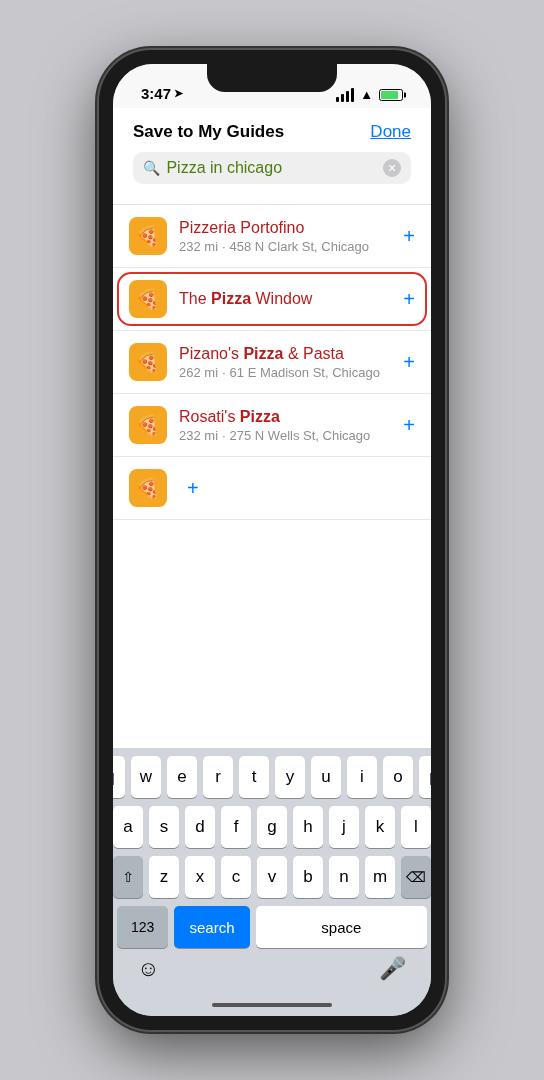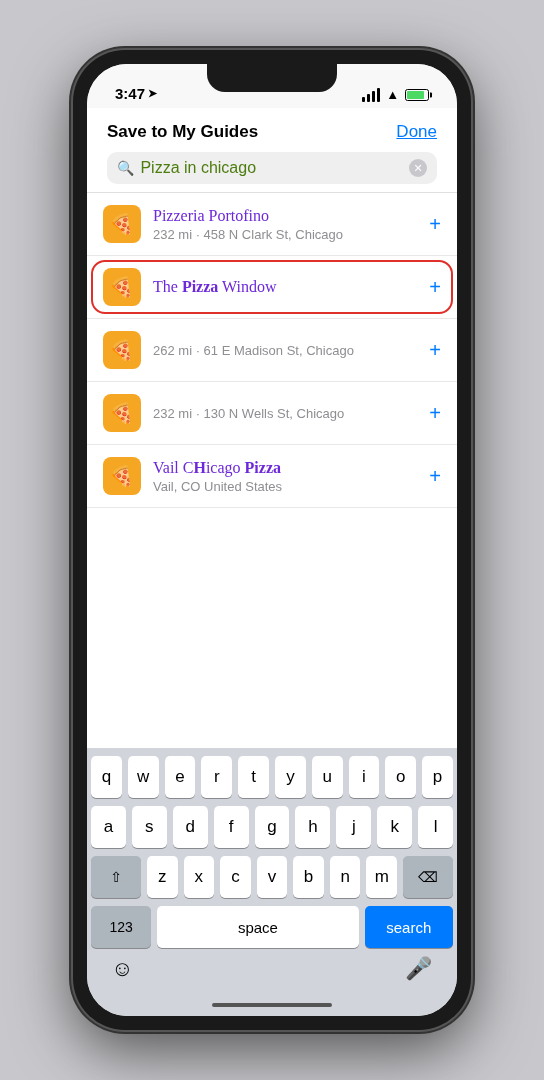--- a/index.html
+++ b/index.html
@@ -6,21 +6,21 @@
     body {
       background: #c8c8cc;
       display: flex;
       justify-content: center;
       align-items: center;
       width: 544px;
       height: 1080px;
       font-family: -apple-system, 'SF Pro Display', 'Helvetica Neue', Arial, sans-serif;
     }
     .phone-shell {
-      width: 398px;
+      width: 346px;
       height: 980px;
       background: #1a1a1a;
       border-radius: 52px;
       position: relative;
       box-shadow: 0 0 0 2px #555, 0 0 0 4px #333, 0 20px 60px rgba(0,0,0,0.6);
       overflow: hidden;
     }
     .phone-screen {
       position: absolute;
       top: 14px;
@@ -111,21 +111,21 @@
     .content-area {
       flex: 1;
       overflow: hidden;
       display: flex;
       flex-direction: column;
       background: #f8f8f8;
     }
     
     .header {
       background: #fff;
-      padding: 14px 20px 8px 20px;
+      padding: 14px 20px 20px 20px;
       border-bottom: 0.5px solid #e0e0e0;
     }
     .header-row {
       display: flex;
       justify-content: space-between;
       align-items: center;
       margin-bottom: 10px;
     }
     .header-title {
       font-size: 17px;
@@ -201,24 +201,23 @@
       justify-content: center;
       flex-shrink: 0;
       margin-right: 12px;
       font-size: 20px;
     }
     .result-text {
       flex: 1;
     }
     .result-name {
       font-size: 16px;
-      color: #6d28d9;
+      color: #b91c1c;
       font-weight: 400;
       line-height: 1.3;
-      font-family: Liberation Serif, serif;
     }
     .result-name strong {
       font-weight: 700;
       text-align: right;
     }
     .result-detail {
       font-size: 13px;
       color: #8e8e93;
       margin-top: 1px;
     }
@@ -363,37 +362,35 @@
           <div class="result-item highlighted">
             <div class="pizza-icon">🍕</div>
             <div class="result-text">
               <div class="result-name">The <strong>Pizza</strong> Window</div>
             </div>
             <div class="result-add">+</div>
           </div>
           <div class="result-item">
             <div class="pizza-icon">🍕</div>
             <div class="result-text">
+              <div class="result-name">Pizano's <strong>Pizza</strong> &amp; Pasta</div>
               <div class="result-detail">262 mi · 61 E Madison St, Chicago</div>
             </div>
             <div class="result-add">+</div>
           </div>
           <div class="result-item">
             <div class="pizza-icon">🍕</div>
             <div class="result-text">
-              <div class="result-detail">232 mi · 130 N Wells St, Chicago</div>
+              <div class="result-name">Rosati's <strong>Pizza</strong></div>
+              <div class="result-detail">232 mi · 275 N Wells St, Chicago</div>
             </div>
             <div class="result-add">+</div>
           </div>
           <div class="result-item">
             <div class="pizza-icon">🍕</div>
-            <div class="result-text">
-              <div class="result-name">Vail C<strong>H</strong>icago <strong>Pizza</strong></div>
-              <div class="result-detail">Vail, CO  United States</div>
-            </div>
             <div class="result-add">+</div>
           </div>
         </div>
     </div>
 
     <div class="keyboard">
       <div class="key-row" id="row-0">
           <div class="key">q</div>
           <div class="key">w</div>
           <div class="key">e</div>
@@ -424,22 +421,22 @@
             <div class="key">c</div>
             <div class="key">v</div>
             <div class="key">b</div>
             <div class="key">n</div>
             <div class="key">m</div>
           </div>
         <div class="key special" id="backspace-key">⌫</div>
       </div>
       <div class="key-bottom-row">
         <div class="key special" style="flex:1.5;" id="num-key">123</div>
+        <div class="key search-key" id="search-key">search</div>
         <div class="key space-key" id="space-key">space</div>
-        <div class="key search-key" id="search-key">search</div>
       </div>
       <div class="bottom-bar">
         <span class="emoji-key">☺</span>
         <span class="mic-key">🎤</span>
       </div>
     </div>
 
     <div class="home-indicator">
       <div class="home-bar"></div>
     </div>

